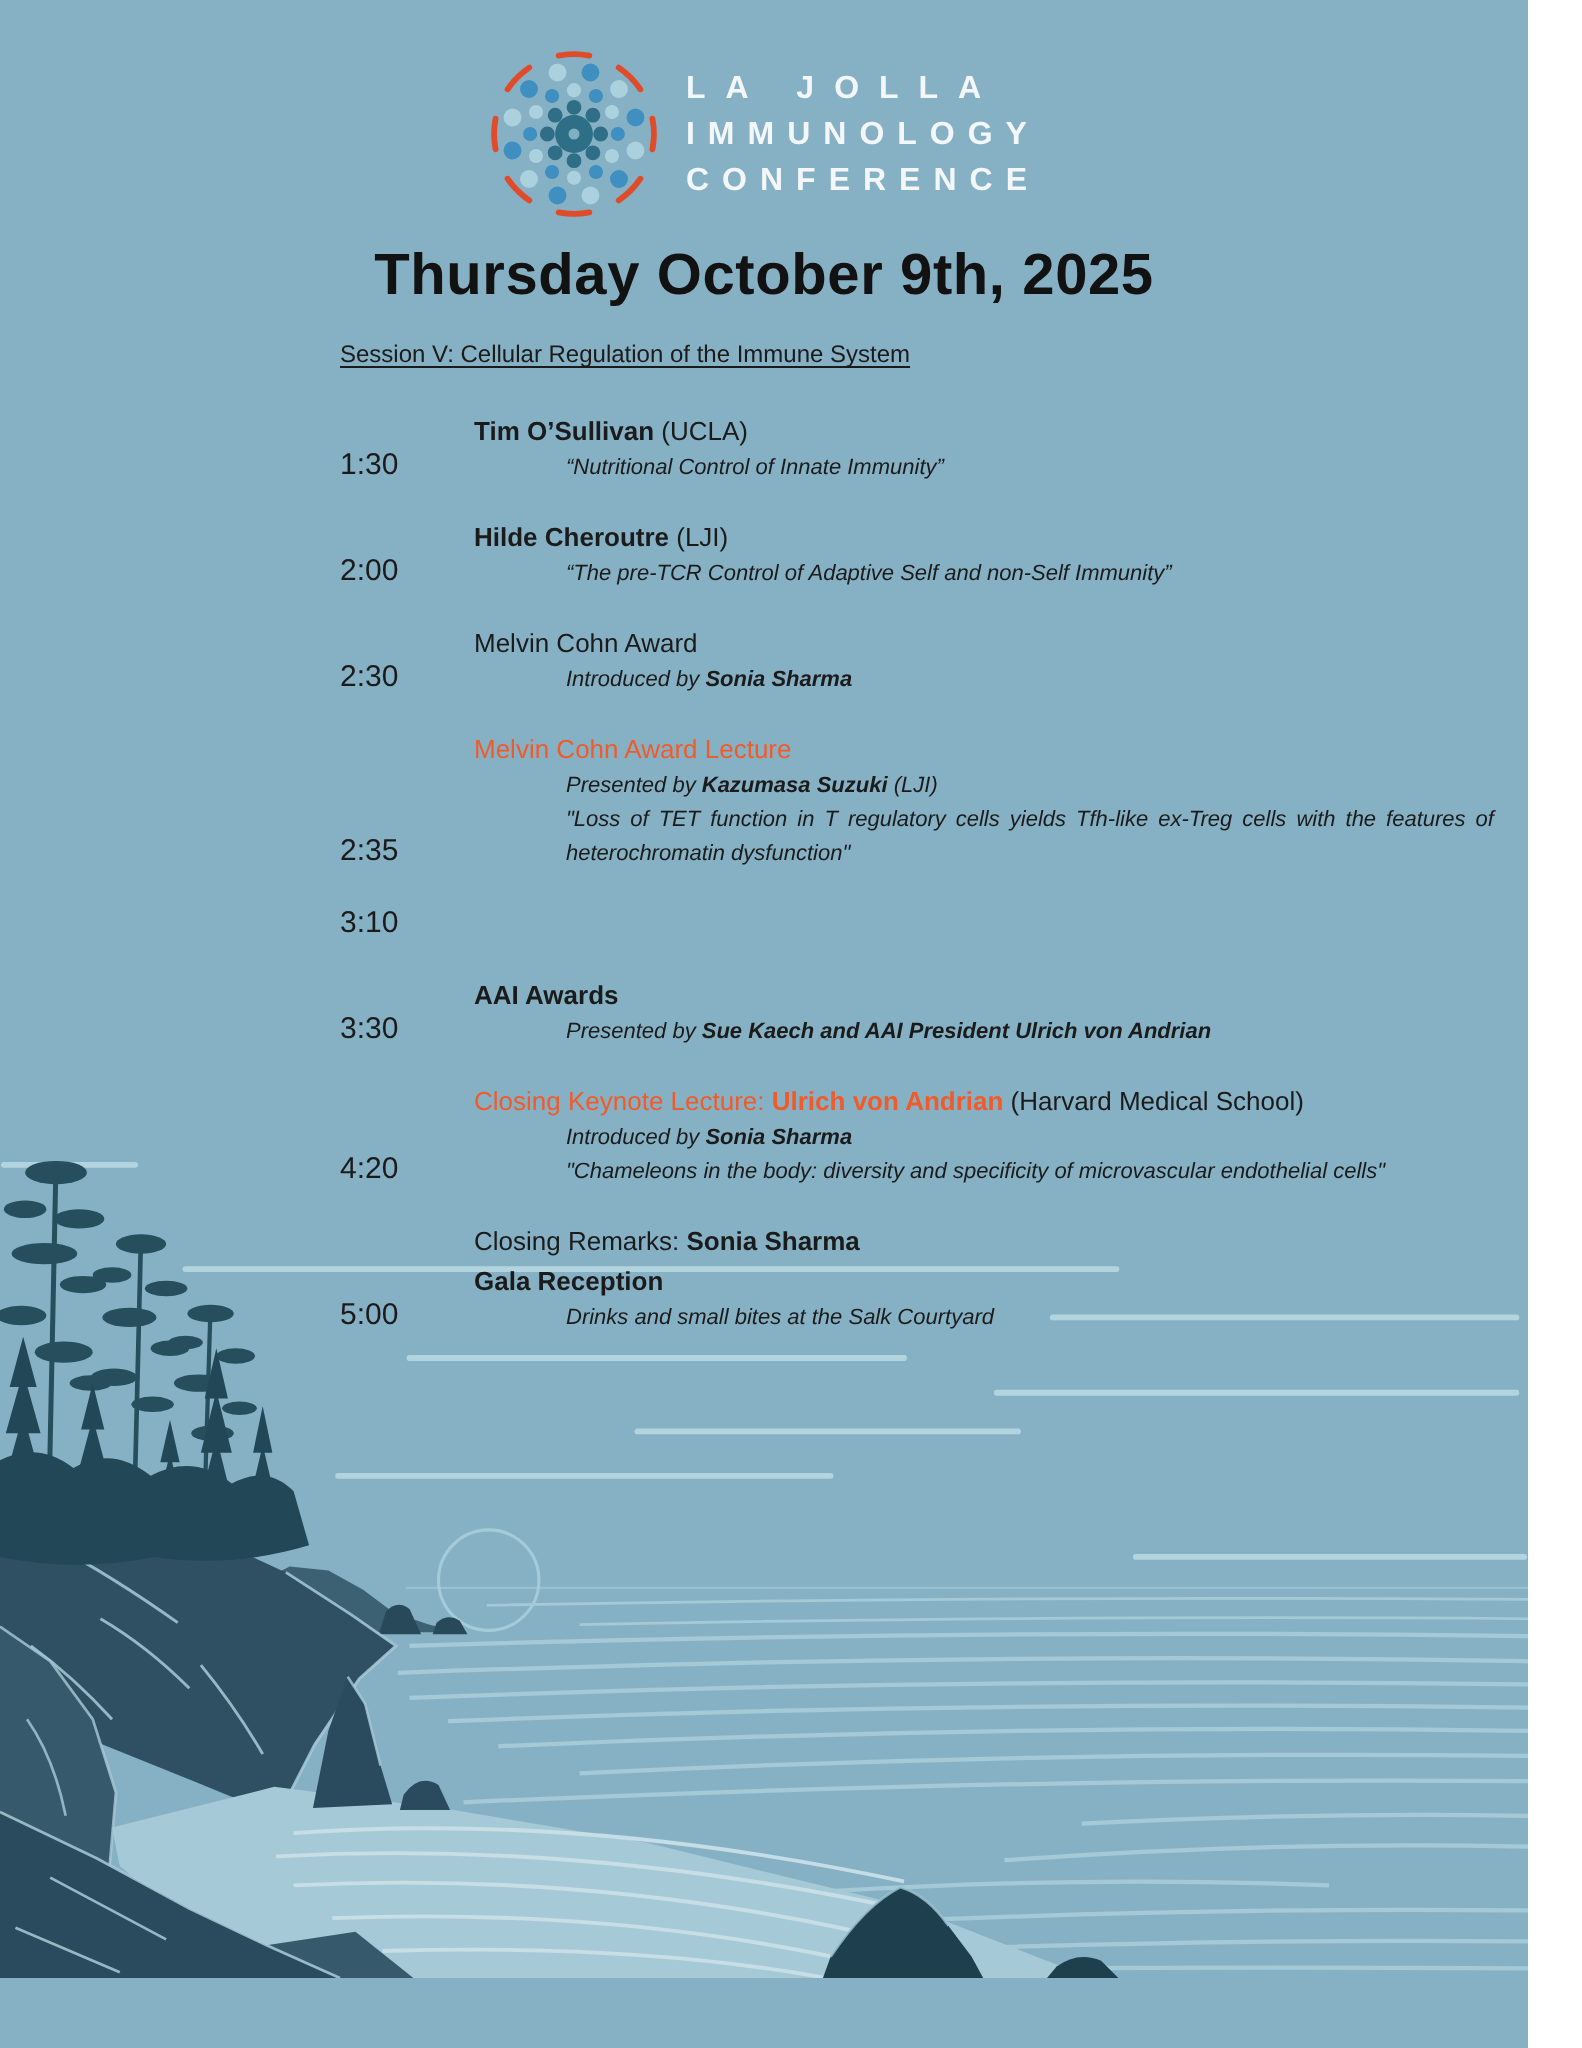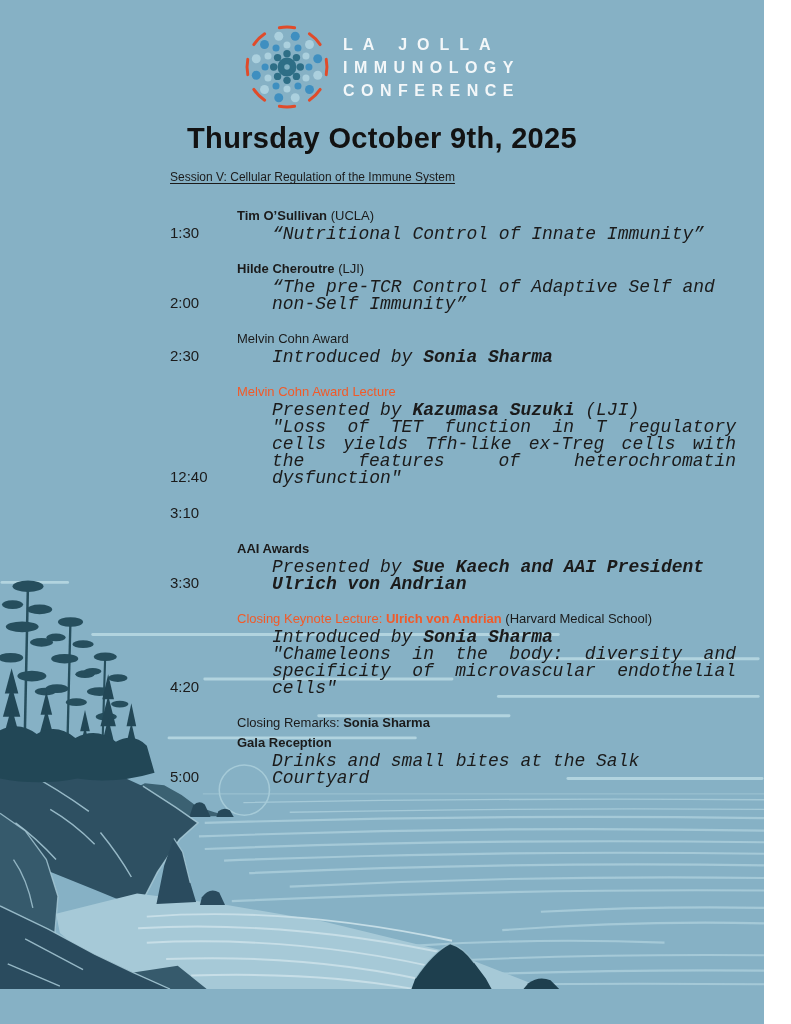--- a/index.html
+++ b/index.html
@@ -14,21 +14,21 @@
   .logo-line1{letter-spacing:10px;}
 
   .page-title{text-align:center;font-size:29px;font-weight:700;margin-top:12px;letter-spacing:.3px;color:#121212;}
   .session-header{margin:15px 0 0 170px;font-size:12px;text-decoration:underline;text-underline-offset:2px;}
 
   .schedule{margin:22px 0 0 170px;width:575px;}
   .entry{display:flex;margin-bottom:16px;align-items:flex-end;}
   .entry-time{flex:0 0 67px;font-size:15px;line-height:20px;}
   .entry-content{flex:1;}
   .main-line{font-size:13px;line-height:20px;}
-  .sub{margin-left:35px;font-size:18px;line-height:17px;font-style:italic;font-family:Liberation Mono, monospace;}
+  .sub{margin-left:46px;font-size:11px;line-height:17px;font-style:italic;}
   .sub.justify{width:464px;text-align:justify;}
   .seg.b{font-weight:700;}
   .seg.o{color:var(--orange,#f15a29);}
 </style>
 </head>
 <body>
 
 <div class="page">
 
   <svg class="bg-art" viewBox="0 0 791 1024" aria-hidden="true">
@@ -230,21 +230,21 @@
           </div>
         </div>
         <div class="entry">
           <div class="entry-time">2:30</div>
           <div class="entry-content">
             <div class="main-line"><span class="seg">Melvin Cohn Award</span></div>
             <div class="sub"><span class="seg">Introduced by </span><span class="seg b">Sonia Sharma</span></div>
           </div>
         </div>
         <div class="entry">
-          <div class="entry-time">12:40</div>
+          <div class="entry-time">2:35</div>
           <div class="entry-content">
             <div class="main-line"><span class="seg o">Melvin Cohn Award Lecture</span></div>
             <div class="sub"><span class="seg">Presented by </span><span class="seg b">Kazumasa Suzuki</span><span class="seg"> (LJI)</span></div>
             <div class="sub justify"><span class="seg">"Loss of TET function in T regulatory cells yields Tfh-like ex-Treg cells with the features of heterochromatin dysfunction"</span></div>
           </div>
         </div>
         <div class="entry">
           <div class="entry-time">3:10</div>
         </div>
         <div class="entry">

